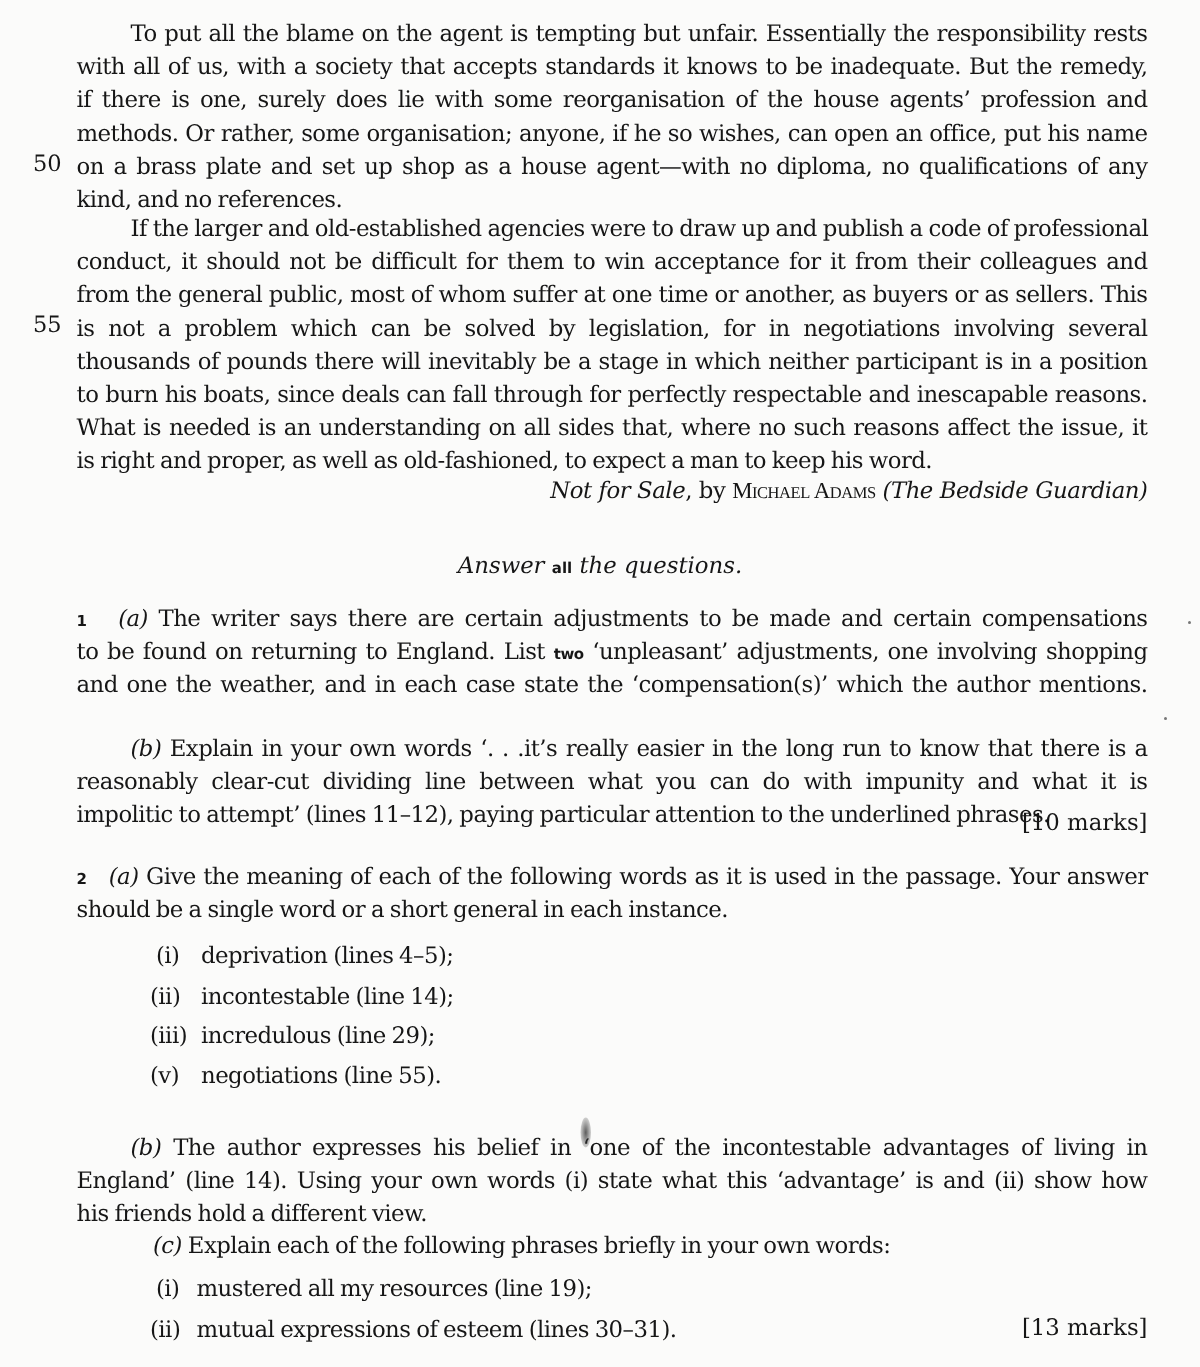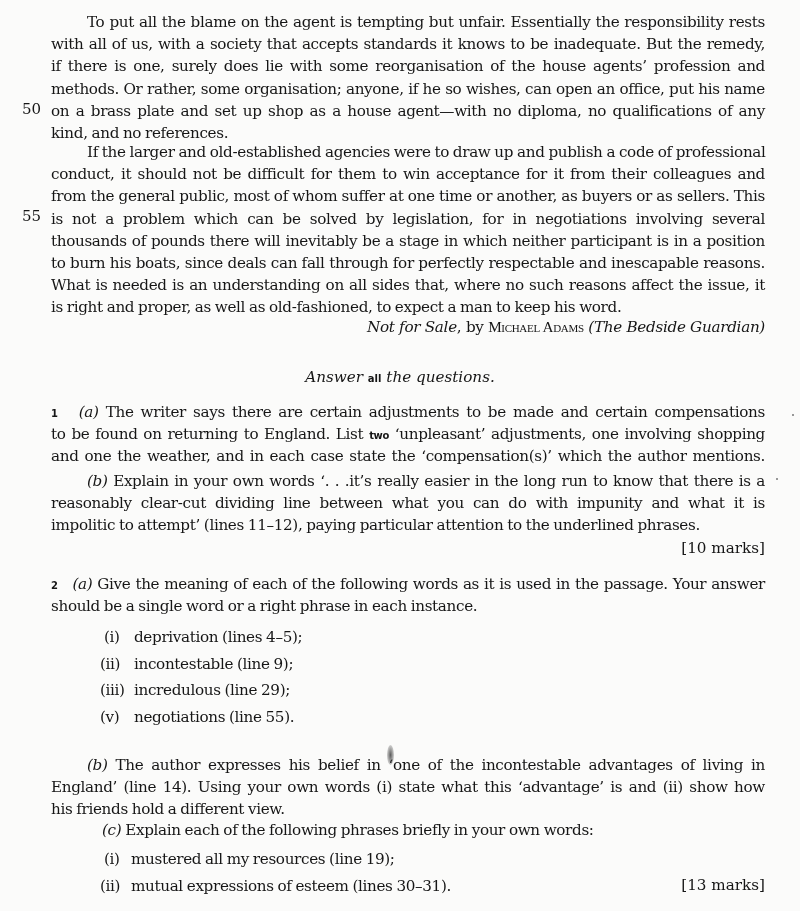--- a/index.html
+++ b/index.html
@@ -59,34 +59,34 @@
   </div>
 
   <div class="center" style="top:368px;">
     <span class="it">Answer </span><span class="b">all</span><span class="it"> the questions.</span>
   </div>
 
   <div class="para" style="top:401px;">
     <span class="line"><span class="b">1</span>&nbsp;&nbsp;&nbsp;<span class="it">(a)</span> <span>The writer says there are certain adjustments to be made and certain compensations</span></span>
     <span class="line"><span>to be found on returning to England. List </span><span class="b">two</span><span> ‘unpleasant’ adjustments, one involving shopping</span></span>
     <span class="line">and one the weather, and in each case state the ‘compensation(s)’ which the author mentions.</span>
-    <span class="line indent" style="margin-top:2px;"><span class="it">(b)</span> <span>Explain in your own words ‘. . .it’s really easier in the long run to know that there is a</span></span>
+    <span class="line indent" style="margin-top:20px;"><span class="it">(b)</span> <span>Explain in your own words ‘. . .it’s really easier in the long run to know that there is a</span></span>
     <span class="line"><span>reasonably </span><span class="ul">clear-cut dividing line</span><span> between what you can do </span><span class="ul">with impunity</span><span> and what it is</span></span>
     <span class="line last"><span class="ul">impolitic to attempt</span><span>’ (lines 11–12), paying particular attention to the underlined phrases.</span></span>
   </div>
   <div class="right" style="top:539px;">[10 marks]</div>
 
   <div class="para" style="top:573px;">
     <span class="line"><span class="b">2</span>&nbsp;&nbsp;&nbsp;<span class="it">(a)</span> <span>Give the meaning of each of the following words as it is used in the passage. Your answer</span></span>
-    <span class="line last">should be a single word or a right phrase in each instance.</span>
+    <span class="line last">should be a single word or a short general in each instance.</span>
   </div>
 
   <div class="sub" style="left:100px; top:624px; line-height:26.5px;">
     <div><span style="display:inline-block;width:34px;text-align:left;padding-left:4px;box-sizing:border-box;">(i)</span><span>deprivation (lines 4–5);</span></div>
-    <div><span style="display:inline-block;width:34px;text-align:left;">(ii)</span><span>incontestable (line 9);</span></div>
+    <div><span style="display:inline-block;width:34px;text-align:left;">(ii)</span><span>incontestable (line 14);</span></div>
     <div><span style="display:inline-block;width:34px;text-align:left;">(iii)</span><span>incredulous (line 29);</span></div>
     <div><span style="display:inline-block;width:34px;text-align:left;">(v)</span><span>negotiations (line 55).</span></div>
   </div>
 
   <div class="para" style="top:754px;">
     <span class="line indent"><span class="it">(b)</span> <span>The author expresses his belief in ‘one of the incontestable advantages of living in</span></span>
     <span class="line">England’ (line 14). Using your own words (i) state what this ‘advantage’ is and (ii) show how</span>
     <span class="line last">his friends hold a different view.</span>
   </div>
 

